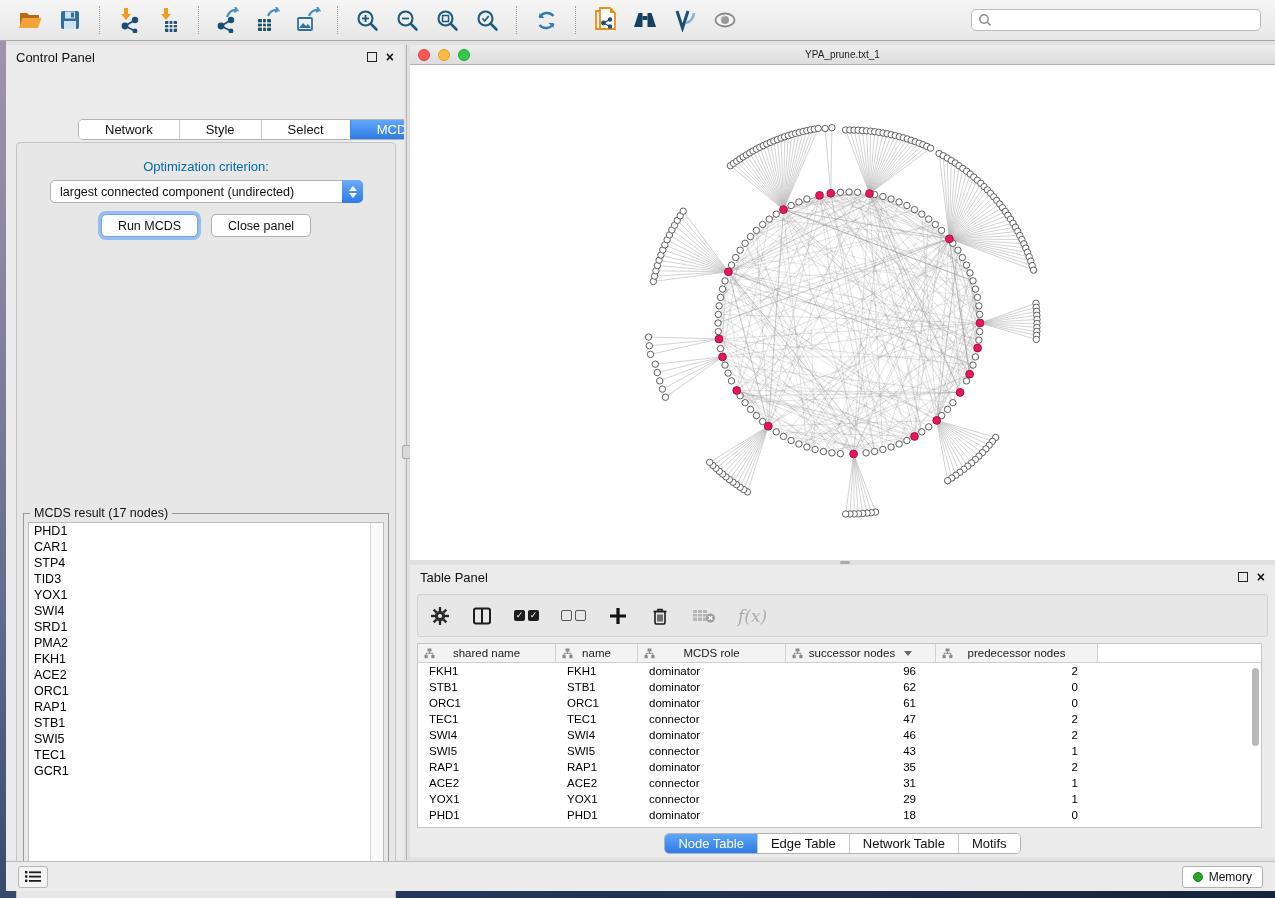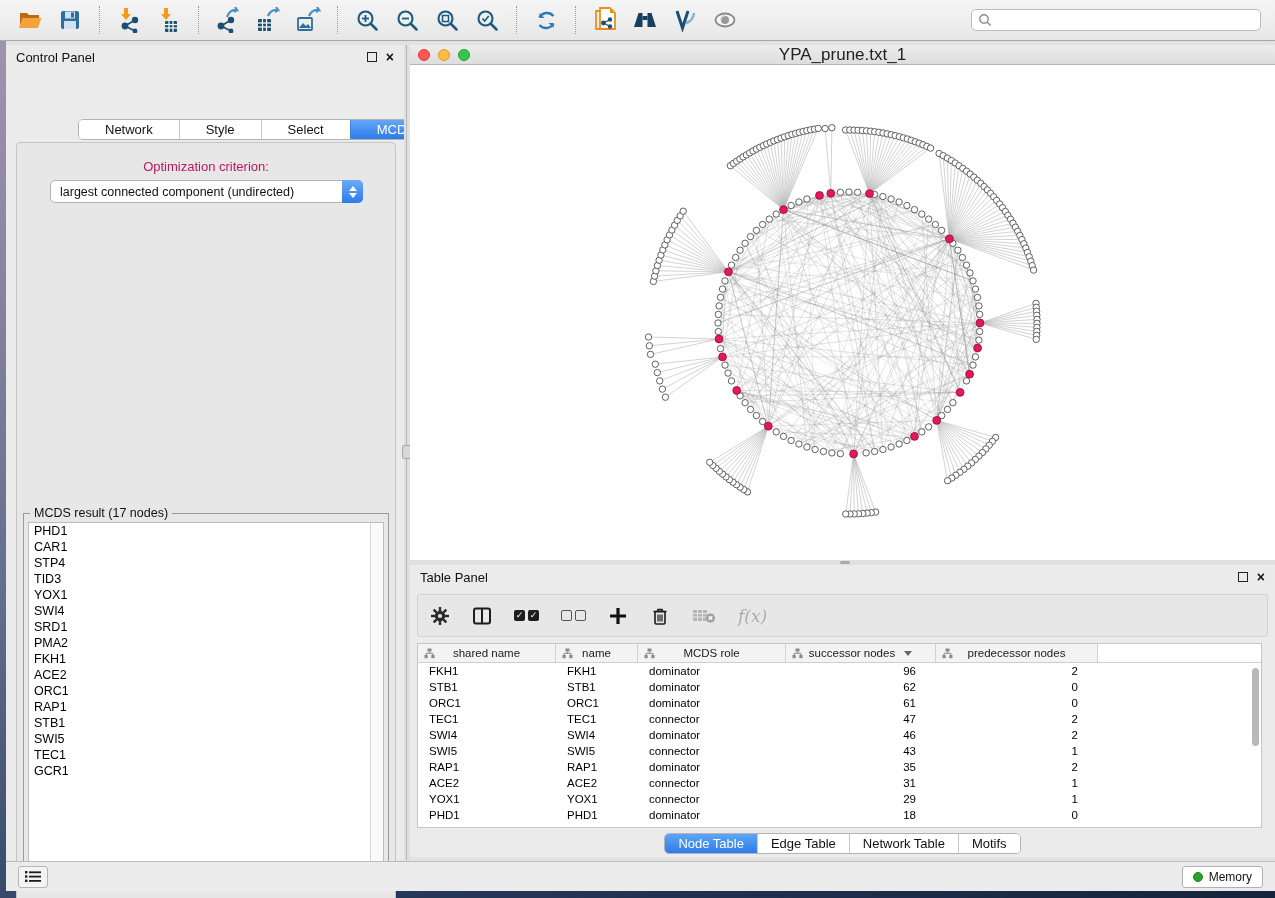--- a/index.html
+++ b/index.html
@@ -30,21 +30,21 @@
   .win-icons { margin-left:auto; display:flex; align-items:center; gap:9px; }
   .float-icon { width:10px; height:10px; border:1.6px solid #222; display:inline-block; }
   .close-icon { font-size:14px; font-weight:bold; color:#111; line-height:10px; }
 
   .seg-tabs { position:absolute; left:72px; top:74px; height:21px; display:flex; border:1px solid #b3b3b3; border-radius:5px; overflow:hidden; background:#fff; }
   .seg { padding:0 26px; font-size:13px; display:flex; align-items:center; border-left:1px solid #c9c9c9; color:#111; background:#fff; }
   .seg:first-child { border-left:none; }
   .seg.active { background:linear-gradient(#62a7f8,#2e7be7); color:#fff; border-left-color:#3d86e4; }
 
   .cp-box { position:absolute; left:10px; top:97px; width:380px; height:760px; background:#e7e7e7; border:1px solid #c4c4c4; border-radius:4px; }
-  .opt-label { position:absolute; left:0; right:0; top:16px; text-align:center; font-size:13px; color:#be185d; }
+  .opt-label { position:absolute; left:0; right:0; top:16px; text-align:center; font-size:13px; color:#0369a1; }
   .opt-select { position:absolute; left:33px; top:37px; width:313px; height:23px; background:#fff; border:1px solid #b2b2b2; border-radius:5px;
     display:flex; align-items:center; font-size:12.5px; padding-left:9px; color:#111; }
   .opt-stepper { margin-left:auto; width:21px; height:23px; margin-right:-1px; border-radius:0 5px 5px 0;
     background:linear-gradient(#6aabf8,#2e7be7); display:flex; flex-direction:column; align-items:center; justify-content:center; gap:2px; }
   .chev-up { width:0; height:0; border-left:4px solid transparent; border-right:4px solid transparent; border-bottom:5px solid #fff; }
   .chev-down { width:0; height:0; border-left:4px solid transparent; border-right:4px solid transparent; border-top:5px solid #fff; }
   .btn-row { position:absolute; left:0; right:0; top:71px; display:flex; justify-content:center; gap:13px; }
   .mac-btn { height:23px; padding:0 16px; background:#fff; border:1px solid #b0b0b0; border-radius:5px; font-size:12.5px; color:#111;
     display:flex; align-items:center; }
   .mac-btn.focused { box-shadow:0 0 0 3px rgba(100,160,245,.6); border-color:#6fa6ec; }
@@ -64,21 +64,21 @@
 
   
   .net-window { position:absolute; left:410px; top:45px; width:865px; height:515px; background:#fff; }
   .net-titlebar { position:absolute; left:0; top:0; right:0; height:20px; background:linear-gradient(#ededed,#dddddd);
     border-bottom:1px solid #b4b4b4; display:flex; align-items:center; padding:0 8px; }
   .traffic { display:flex; gap:8px; }
   .tl { width:12px; height:12px; border-radius:50%; display:inline-block; }
   .tl.red { background:#fc5753; border:1px solid #df3e3a; }
   .tl.yellow { background:#fdbc40; border:1px solid #de9c2b; }
   .tl.green { background:#34c84a; border:1px solid #23a135; }
-  .net-title { position:absolute; left:0; right:0; text-align:center; font-size:17px; color:#222; }
+  .net-title { position:absolute; left:0; right:0; text-align:center; font-size:10px; color:#222; }
   .net-canvas { position:absolute; left:0; top:20px; width:865px; height:495px; background:#fff; overflow:hidden; }
 
   
   .table-panel { position:absolute; left:410px; top:565px; width:865px; height:292px; background:#ebebeb; }
   .tp-toolbar { position:absolute; left:7px; right:7px; top:29px; height:43px; background:#e7e7e7; border:1px solid #d2d2d2; border-radius:3px;
     display:flex; align-items:center; padding:0 12px; gap:22px; }
   .tp-tool { display:flex; align-items:center; justify-content:center; }
   .ck-pair { display:flex; gap:3px; }
   .ck { width:11px; height:11px; border-radius:2px; }
   .ck.checked { background:#1d1d1d; color:#fff; font-size:9px; line-height:11px; text-align:center; }
@@ -289,20 +289,24 @@
       <span class="seg active">MCDS</span>
     </div>
   <div class="cp-box">
     <div class="opt-label">Optimization criterion:</div>
     <div class="opt-select">
       <span>largest connected component (undirected)</span>
       <span class="opt-stepper">
           <span class="chev-up"></span>
           <span class="chev-down"></span>
         </span>
+    </div>
+    <div class="btn-row">
+      <button class="mac-btn focused">Run MCDS</button>
+      <button class="mac-btn">Close panel</button>
     </div>
     <div class="mcds-fieldset">
       <span class="mcds-legend">MCDS result (17 nodes)</span>
       <div class="mcds-listwrap">
         <div class="mcds-scroll"></div>
       <div class="mcds-item">PHD1</div>
           <div class="mcds-item">CAR1</div>
           <div class="mcds-item">STP4</div>
           <div class="mcds-item">TID3</div>
           <div class="mcds-item">YOX1</div>

